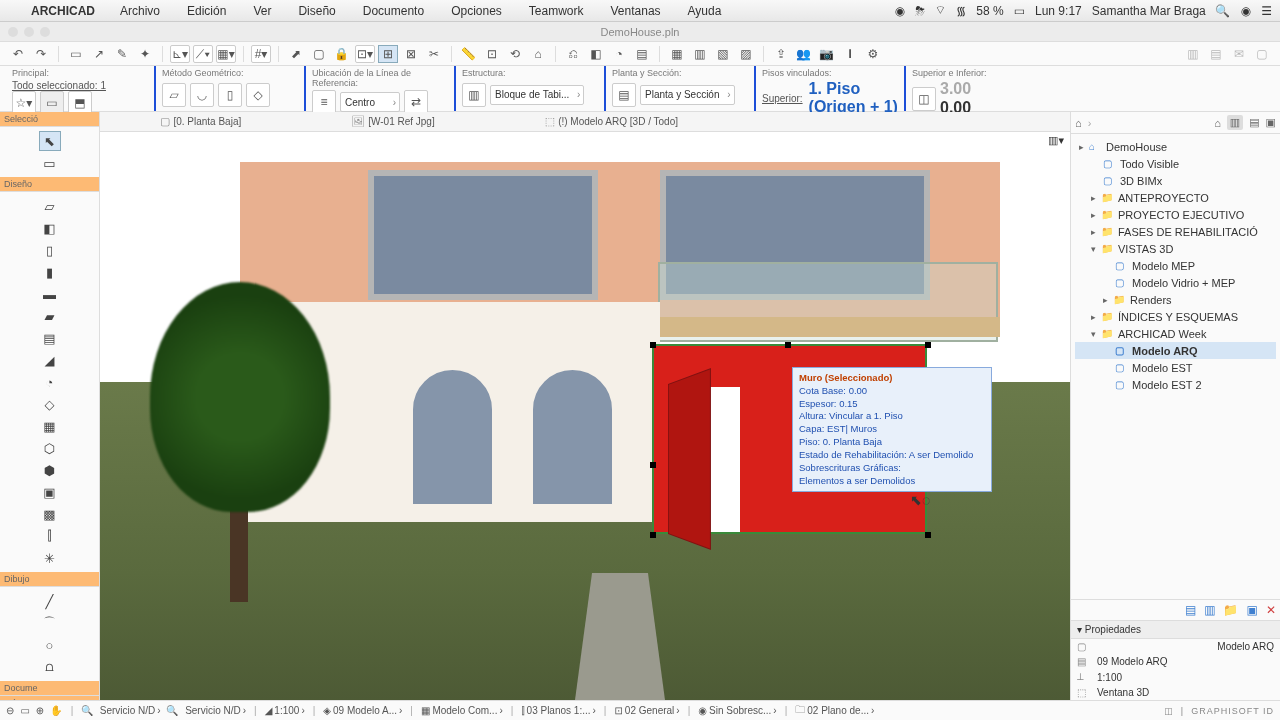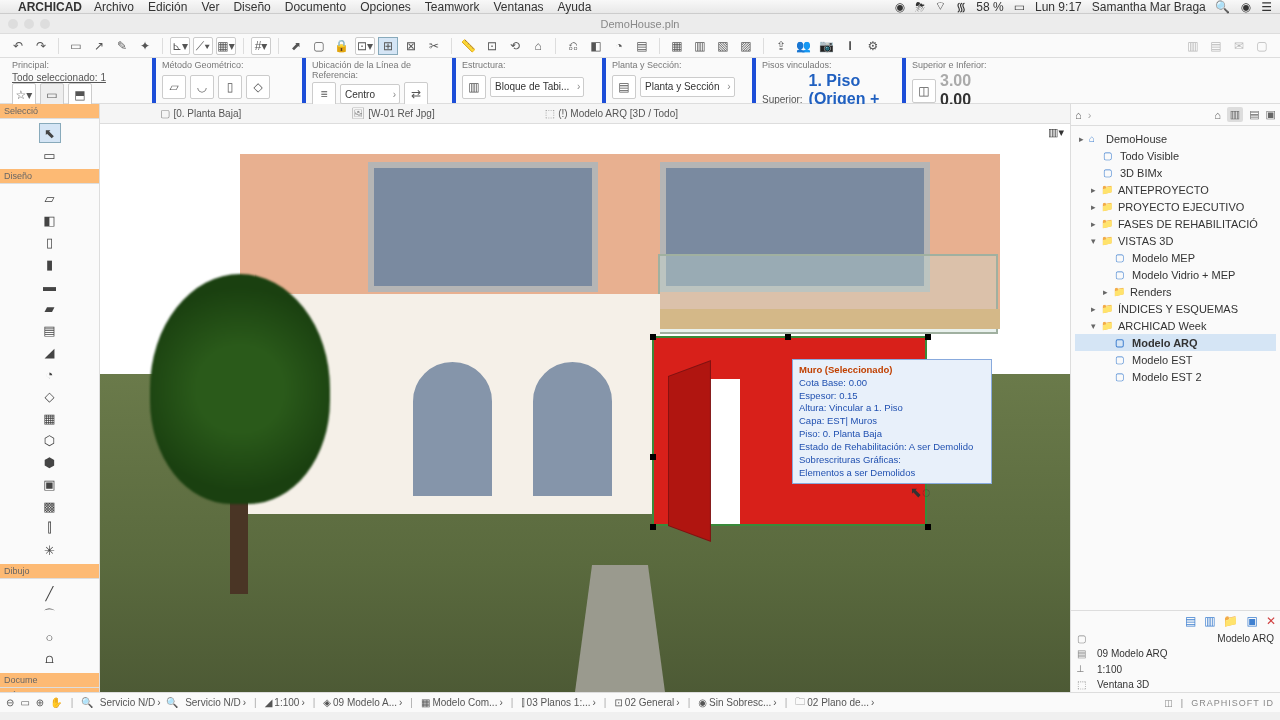--- a/index.html
+++ b/index.html
@@ -1,40 +1,40 @@
 <!DOCTYPE html>
 <html><head>
 <meta charset="utf-8">
 <style>
 * { margin: 0; padding: 0; box-sizing: border-box; font-family: -apple-system, "Helvetica Neue", Arial, sans-serif; }
 body { width: 1280px; height: 720px; overflow: hidden; background: #f0f0f0; font-size: 11px; color: #333; }
 
 
-.mac-menubar { height: 14px; background: linear-gradient(#f8f8f8,#e8e8e8); border-bottom: 1px solid #ccc; display: flex; align-items: center; padding: 0 8px; font-size: 12px; }
+.mac-menubar { height: 22px; background: linear-gradient(#f8f8f8,#e8e8e8); border-bottom: 1px solid #ccc; display: flex; align-items: center; padding: 0 8px; font-size: 12px; gap: 13px; }
 .mac-menubar .apple { font-size: 14px; margin-right: 10px; }
 .mac-menubar .app-name { font-weight: bold; margin-right: 12px; }
 .mac-menubar .menu-item { margin-right: 14px; cursor: default; }
 .mac-menubar .right { margin-left: auto; display: flex; align-items: center; gap: 10px; }
 .mac-menubar .status-icon { font-size: 12px; }
 
 
 .window-title { height: 20px; background: #ececec; border-bottom: 1px solid #ddd; display: flex; align-items: center; justify-content: center; position: relative; font-size: 11px; color: #888; }
 .traffic-lights { position: absolute; left: 8px; display: flex; gap: 6px; }
 .traffic-lights span { width: 10px; height: 10px; border-radius: 50%; background:#ddd; }
 
 
 .toolbar { height: 24px; background: #fafafa; border-bottom: 1px solid #ddd; display: flex; align-items: center; padding: 0 8px; gap: 3px; }
 .tool-btn { width: 20px; height: 18px; border: 1px solid transparent; display: flex; align-items: center; justify-content: center; cursor: pointer; color: #555; font-size: 12px; }
 .tool-btn.box { border: 1px solid #ccc; background: #fff; border-radius: 2px; }
 .tool-sep { width: 1px; height: 16px; background: #ddd; margin: 0 4px; }
 .tool-btn.active { background: #d5e5f5; border-color: #8ab; }
 
 
 .infobar { height: 46px; background: #fafafa; border-bottom: 1px solid #ddd; display: flex; padding: 0 6px; }
-.info-section { border-right: 4px solid #1d4ed8; padding: 2px 6px; display: flex; flex-direction: column; }
+.info-section { border-right: 2px solid #1d4ed8; padding: 2px 6px; display: flex; flex-direction: column; }
 .info-label { font-size: 9px; color: #777; margin-bottom: 2px; }
 .info-controls { display: flex; align-items: center; gap: 4px; flex: 1; }
 .info-dropdown { height: 20px; border: 1px solid #ccc; background: #fff; border-radius: 2px; padding: 0 14px 0 4px; font-size: 10px; display: flex; align-items: center; position: relative; min-width: 60px; }
 .info-dropdown::after { content: "›"; position: absolute; right: 3px; color: #888; }
 .info-btn { width: 24px; height: 24px; border: 1px solid #ccc; background: #fff; border-radius: 2px; display:flex; align-items:center; justify-content:center; font-size:12px; color:#555;}
 .info-text { font-size: 10px; color:#555;text-decoration:underline; }
 .info-row2 { display:flex; align-items:center; gap:6px;}
 .info-value { font-size:16px; color:#333;font-weight:bold; }
 .info-value.blue { color:#2060c0; }
 
@@ -448,20 +448,21 @@
         </div>
     </div>
     <div class="right-lower">
       <div class="prop-toolbar">
         <span>▤</span>
         <span>▥</span>
         <span>📁</span>
         <span>▣</span>
         <span class="close">✕</span>
       </div>
+      <div class="prop-header">▾ <span>Propiedades</span></div>
       <div class="prop-row">
           <span class="picn">▢</span>
           <span style="flex:1"></span>
           <span>Modelo ARQ</span>
         </div>
       <div class="prop-row">
           <span class="picn">▤</span>
           <span>09 Modelo ARQ</span>
         </div>
       <div class="prop-row">

